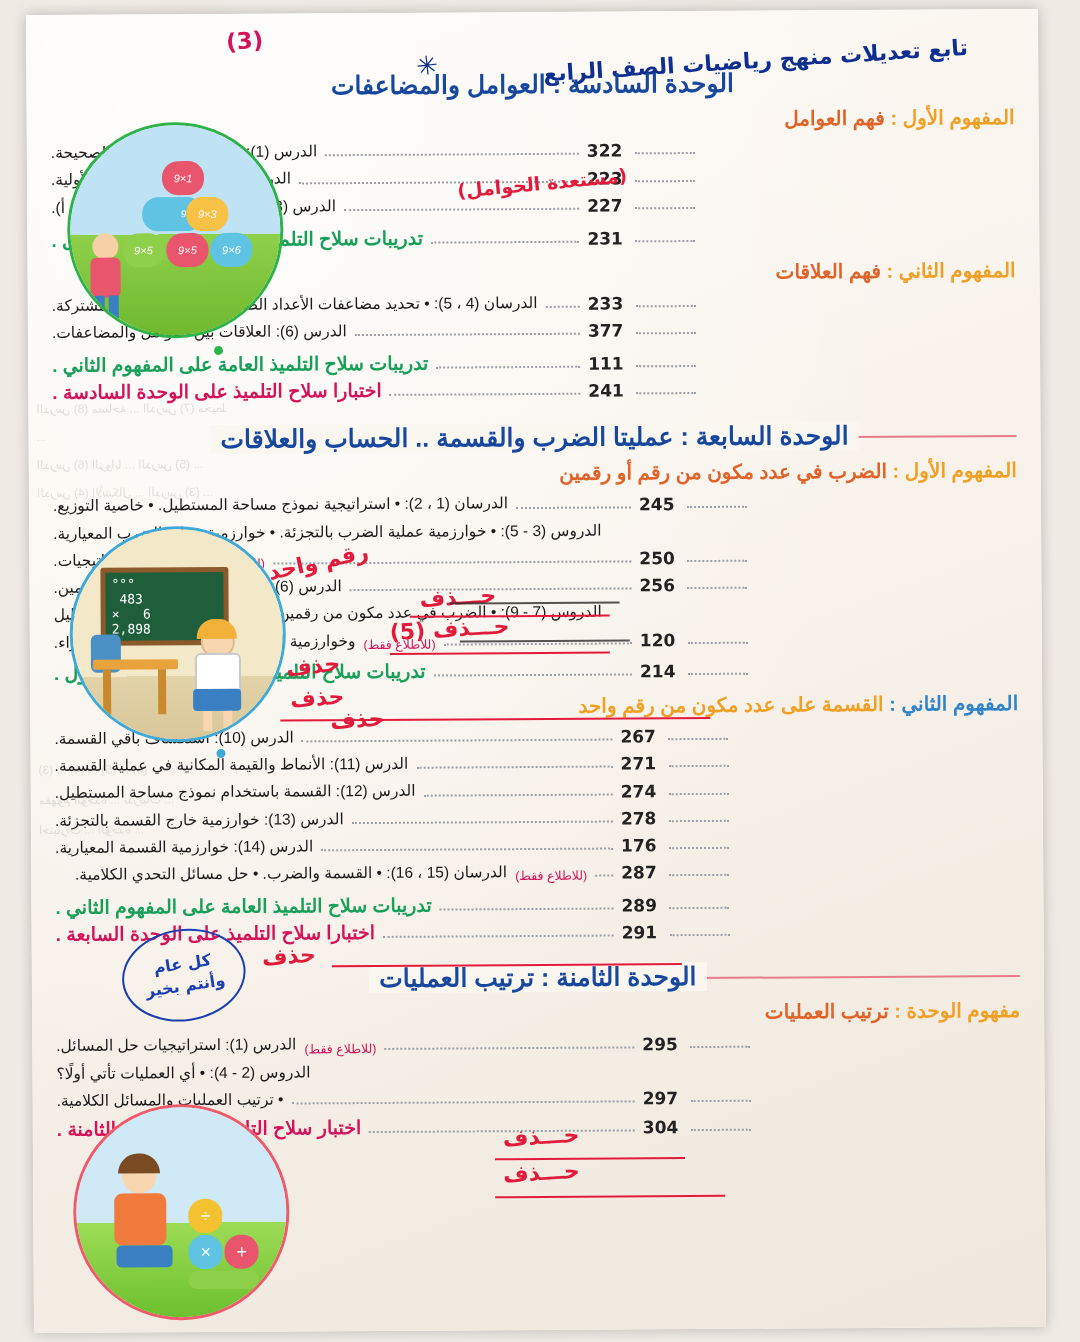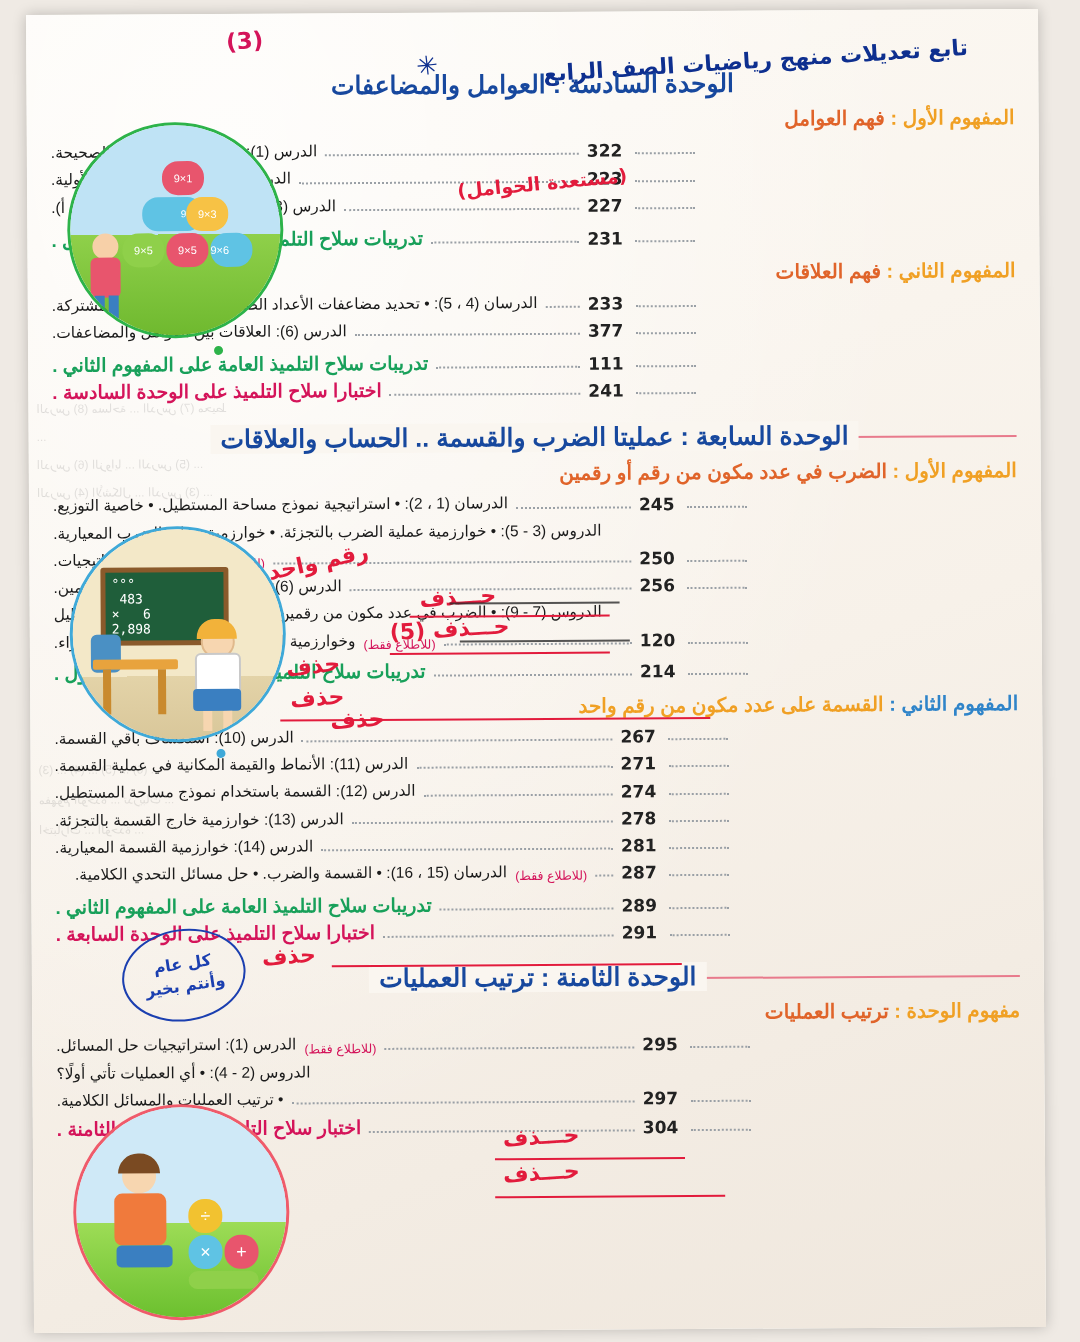--- a/index.html
+++ b/index.html
@@ -121,21 +121,21 @@
     position:absolute;width:9px;height:9px;border-radius:50%;z-index:6;
   }
 
   .illus1{left:40px;top:108px;width:210px;height:210px;border:3px solid #2db34a;}
   .illus1 .sky{position:absolute;inset:0;background:linear-gradient(#bfe3f5 0%, #bfe3f5 52%, #8fd04a 52%, #6fb92f 100%);}
   .illus2{left:40px;top:512px;width:210px;height:210px;border:3px solid #3fa9d8;}
   .illus2 .sky{position:absolute;inset:0;background:linear-gradient(#f3e8c8 0%, #f3e8c8 70%, #e3d3a8 70%, #d9c79a 100%);}
   .illus3{left:40px;top:1090px;width:210px;height:210px;border:3px solid #ef5b6b;}
   .illus3 .sky{position:absolute;inset:0;background:linear-gradient(#cfe9f7 0%, #cfe9f7 55%, #9ddc56 55%, #6cc02f 100%);}
 
-  .blk{position:absolute;border-radius:16px;}
+  .blk{position:absolute;border-radius:16px;font-style:italic;}
   .kid{position:absolute;}
 
   .stamp{
     position:absolute;left:90px;top:915px;width:120px;height:88px;
     border:2.5px solid #1b3fb0;border-radius:50%;
     color:#1b3fb0;font-size:16px;font-weight:bold;text-align:center;
     display:flex;align-items:center;justify-content:center;line-height:1.35;
     transform:rotate(-8deg);z-index:7;
     font-family:"DejaVu Sans", sans-serif;
   }
@@ -170,21 +170,21 @@
   <div class="star">✳</div>
   <div class="handnote-top">تابع تعديلات منهج رياضيات الصف الرابع</div>
 
   <div class="circle-img illus1">
     <div class="sky"></div>
     <div class="blk" style="left:92px;top:36px;width:42px;height:34px;background:#e8556d;color:#fff;font-size:11px;text-align:center;line-height:34px;">1×9</div>
     <div class="blk" style="left:72px;top:72px;width:28px;height:34px;background:#5fc3e4;color:#fff;font-size:10px;text-align:center;line-height:34px;padding-left:33px;">2×9</div>
     <div class="blk" style="left:116px;top:72px;width:42px;height:34px;background:#f7c245;color:#fff;font-size:11px;text-align:center;line-height:34px;">3×9</div>
     <div class="blk" style="left:52px;top:108px;width:42px;height:34px;background:#8fd04a;color:#fff;font-size:11px;text-align:center;line-height:34px;">5×9</div>
     <div class="blk" style="left:96px;top:108px;width:42px;height:34px;background:#e8556d;color:#fff;font-size:11px;text-align:center;line-height:34px;">5×9</div>
-    <div class="blk" style="left:140px;top:108px;width:42px;height:34px;background:#5fc3e4;color:#fff;font-size:11px;text-align:left;line-height:34px;">6×9</div>
+    <div class="blk" style="left:140px;top:108px;width:42px;height:34px;background:#5fc3e4;color:#fff;font-size:11px;text-align:center;line-height:34px;">6×9</div>
     <div class="kid" style="left:22px;top:108px;width:26px;height:26px;border-radius:50%;background:#f7d0a8;"></div>
     <div class="kid" style="left:20px;top:132px;width:30px;height:40px;background:#e8556d;border-radius:6px;"></div>
     <div class="kid" style="left:24px;top:170px;width:10px;height:26px;background:#3a7fc1;"></div>
     <div class="kid" style="left:38px;top:170px;width:10px;height:26px;background:#3a7fc1;"></div>
   </div>
   <div class="dot" style="left:186px;top:332px;background:#2db34a;"></div>
 
   <div class="circle-img illus2">
     <div class="sky"></div>
     <div class="board">°°°<br>&nbsp;483<br>×&nbsp;&nbsp;&nbsp;6<br>2,898</div>
@@ -365,21 +365,21 @@
         <div class="lesson">الدرس (12): القسمة باستخدام نموذج مساحة المستطيل.</div>
       </div>
       <div class="row">
         <div class="trail short"></div>
         <div class="pg">278</div>
         <div class="dots"></div>
         <div class="lesson">الدرس (13): خوارزمية خارج القسمة بالتجزئة.</div>
       </div>
       <div class="row">
         <div class="trail short"></div>
-        <div class="pg">281</div>
+        <div class="pg">176</div>
         <div class="dots"></div>
         <div class="lesson">الدرس (14): خوارزمية القسمة المعيارية.</div>
       </div>
       <div class="row">
         <div class="trail short"></div>
         <div class="pg">287</div>
         <div class="dots" style="max-width:10px"></div>
         <div class="note-small">(للاطلاع فقط)</div>
         <div class="lesson">الدرسان (15 ، 16): • القسمة والضرب. • حل مسائل التحدي الكلامية.</div>
       </div>

